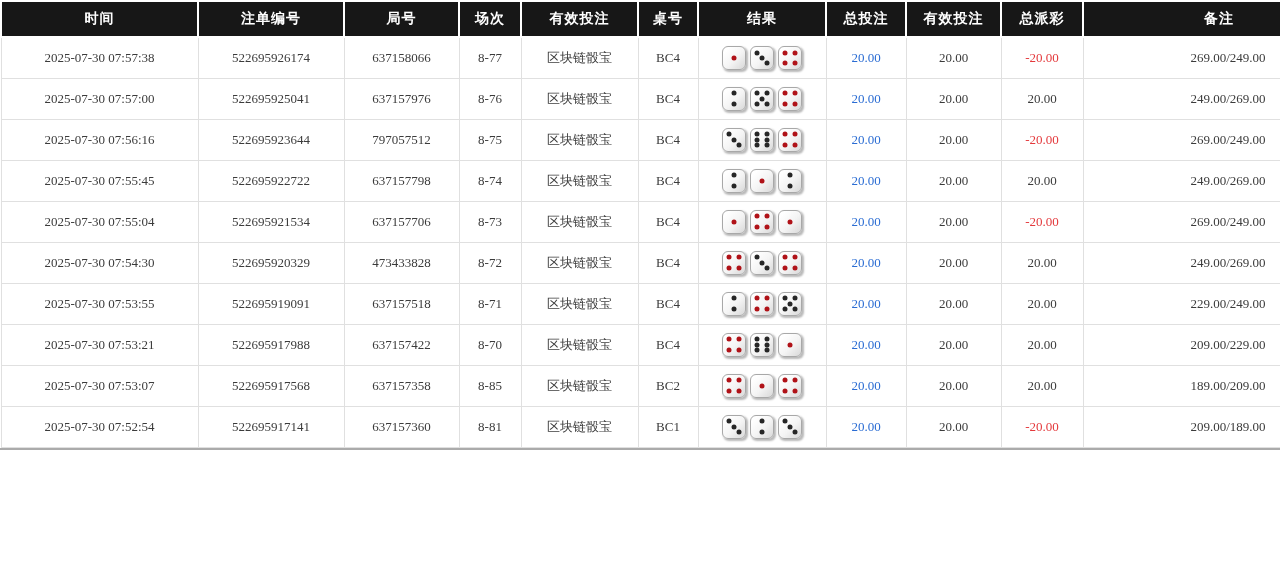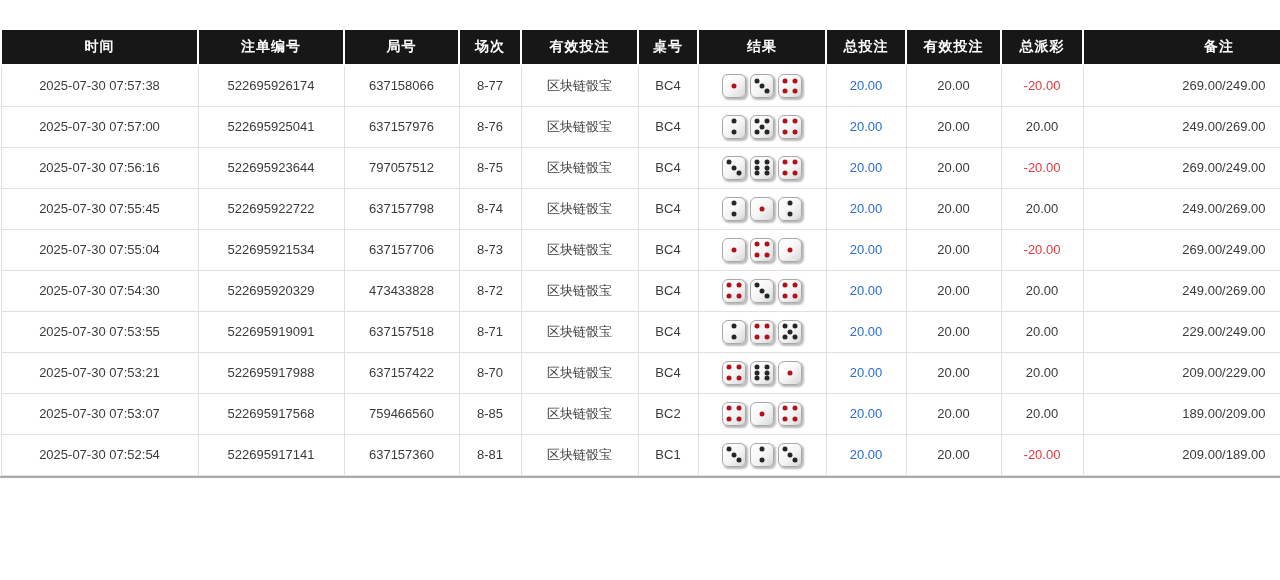--- a/index.html
+++ b/index.html
@@ -12,21 +12,21 @@
     --c-footer-bg:#a1a1a1;
     --c-footer-text:#ffffff;
   }
   *{box-sizing:border-box;}
   html,body{margin:0;padding:0;}
   body{
     width:1280px;height:580px;background:#ffffff;
     font-family:"Liberation Sans","DejaVu Sans",sans-serif;
     overflow:hidden;
   }
-  .page{padding-top:28px;}
+  .page{font-family:Liberation Serif, serif;}
   table.records{
     width:1280px;border-collapse:collapse;table-layout:fixed;
   }
   thead th{
     background:var(--c-header-bg);color:var(--c-header-text);
     font-size:14px;font-weight:bold;height:36px;
     border:2px solid #ffffff;text-align:center;padding:0;
     letter-spacing:1px;
   }
   thead th.remark-h{text-align:right;padding-right:46px;}
@@ -191,21 +191,21 @@
           <td>BC4</td>
           <td><span class="die"><span class="pip" style="left: 27%; top: 27%; background: rgb(176, 18, 24);"></span><span class="pip" style="left: 73%; top: 27%; background: rgb(176, 18, 24);"></span><span class="pip" style="left: 27%; top: 73%; background: rgb(176, 18, 24);"></span><span class="pip" style="left: 73%; top: 73%; background: rgb(176, 18, 24);"></span></span><span class="die"><span class="pip" style="left: 27%; top: 27%; background: rgb(38, 38, 38);"></span><span class="pip" style="left: 73%; top: 27%; background: rgb(38, 38, 38);"></span><span class="pip" style="left: 27%; top: 50%; background: rgb(38, 38, 38);"></span><span class="pip" style="left: 73%; top: 50%; background: rgb(38, 38, 38);"></span><span class="pip" style="left: 27%; top: 73%; background: rgb(38, 38, 38);"></span><span class="pip" style="left: 73%; top: 73%; background: rgb(38, 38, 38);"></span></span><span class="die"><span class="pip" style="left: 50%; top: 50%; background: rgb(176, 18, 24);"></span></span></td>
           <td class="blue">20.00</td>
           <td>20.00</td>
           <td>20.00</td>
           <td class="remark">209.00/229.00</td>
         </tr>
         <tr>
           <td>2025-07-30 07:53:07</td>
           <td>522695917568</td>
-          <td>759466560</td>
+          <td>637157358</td>
           <td>8-85</td>
           <td>区块链骰宝</td>
           <td>BC2</td>
           <td><span class="die"><span class="pip" style="left: 27%; top: 27%; background: rgb(176, 18, 24);"></span><span class="pip" style="left: 73%; top: 27%; background: rgb(176, 18, 24);"></span><span class="pip" style="left: 27%; top: 73%; background: rgb(176, 18, 24);"></span><span class="pip" style="left: 73%; top: 73%; background: rgb(176, 18, 24);"></span></span><span class="die"><span class="pip" style="left: 50%; top: 50%; background: rgb(176, 18, 24);"></span></span><span class="die"><span class="pip" style="left: 27%; top: 27%; background: rgb(176, 18, 24);"></span><span class="pip" style="left: 73%; top: 27%; background: rgb(176, 18, 24);"></span><span class="pip" style="left: 27%; top: 73%; background: rgb(176, 18, 24);"></span><span class="pip" style="left: 73%; top: 73%; background: rgb(176, 18, 24);"></span></span></td>
           <td class="blue">20.00</td>
           <td>20.00</td>
           <td>20.00</td>
           <td class="remark">189.00/209.00</td>
         </tr>
         <tr>

